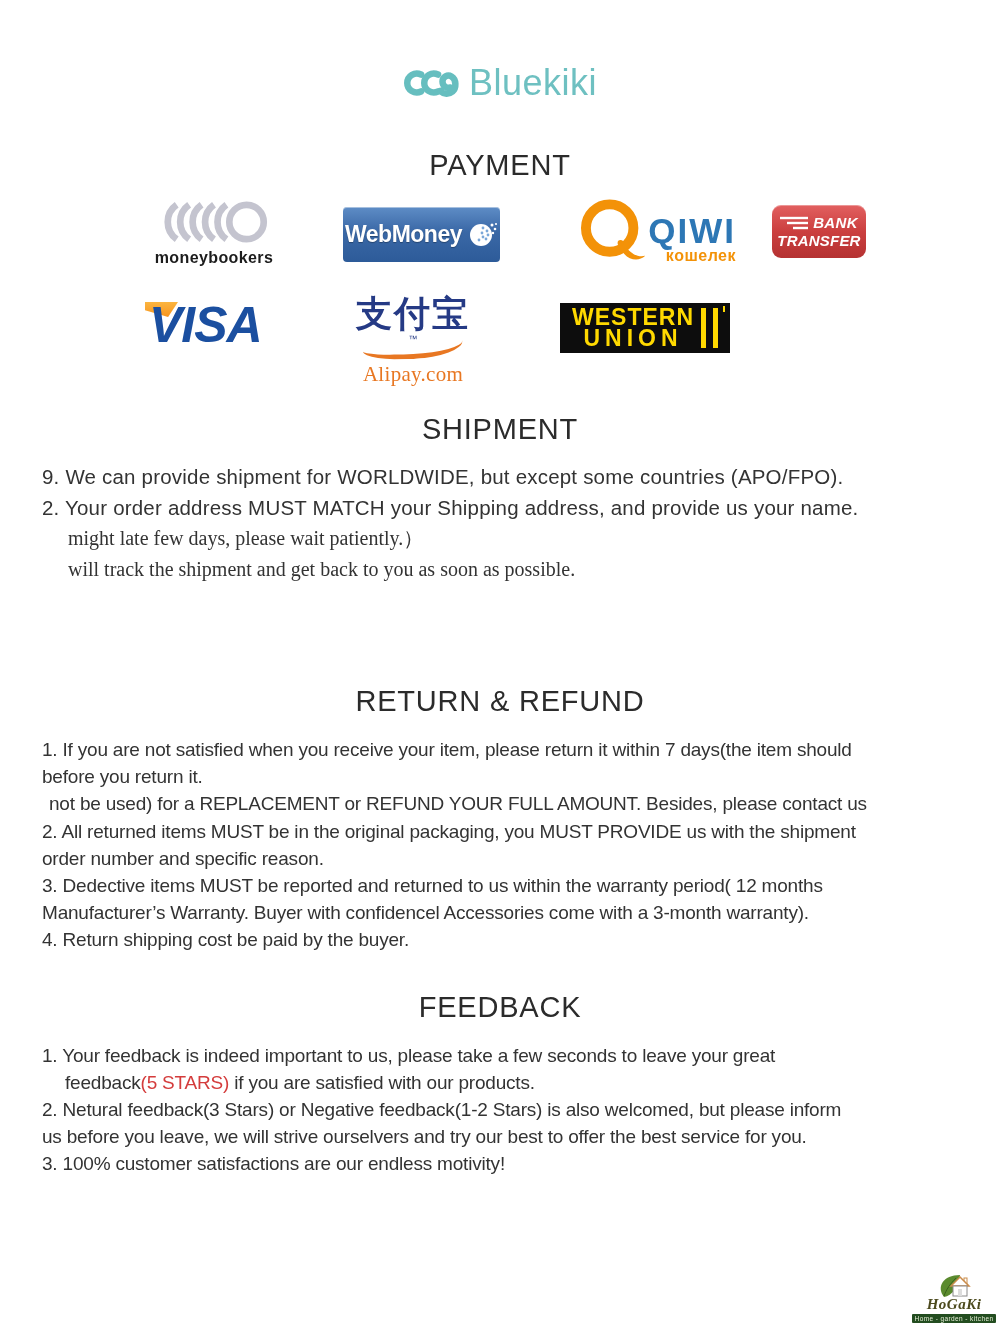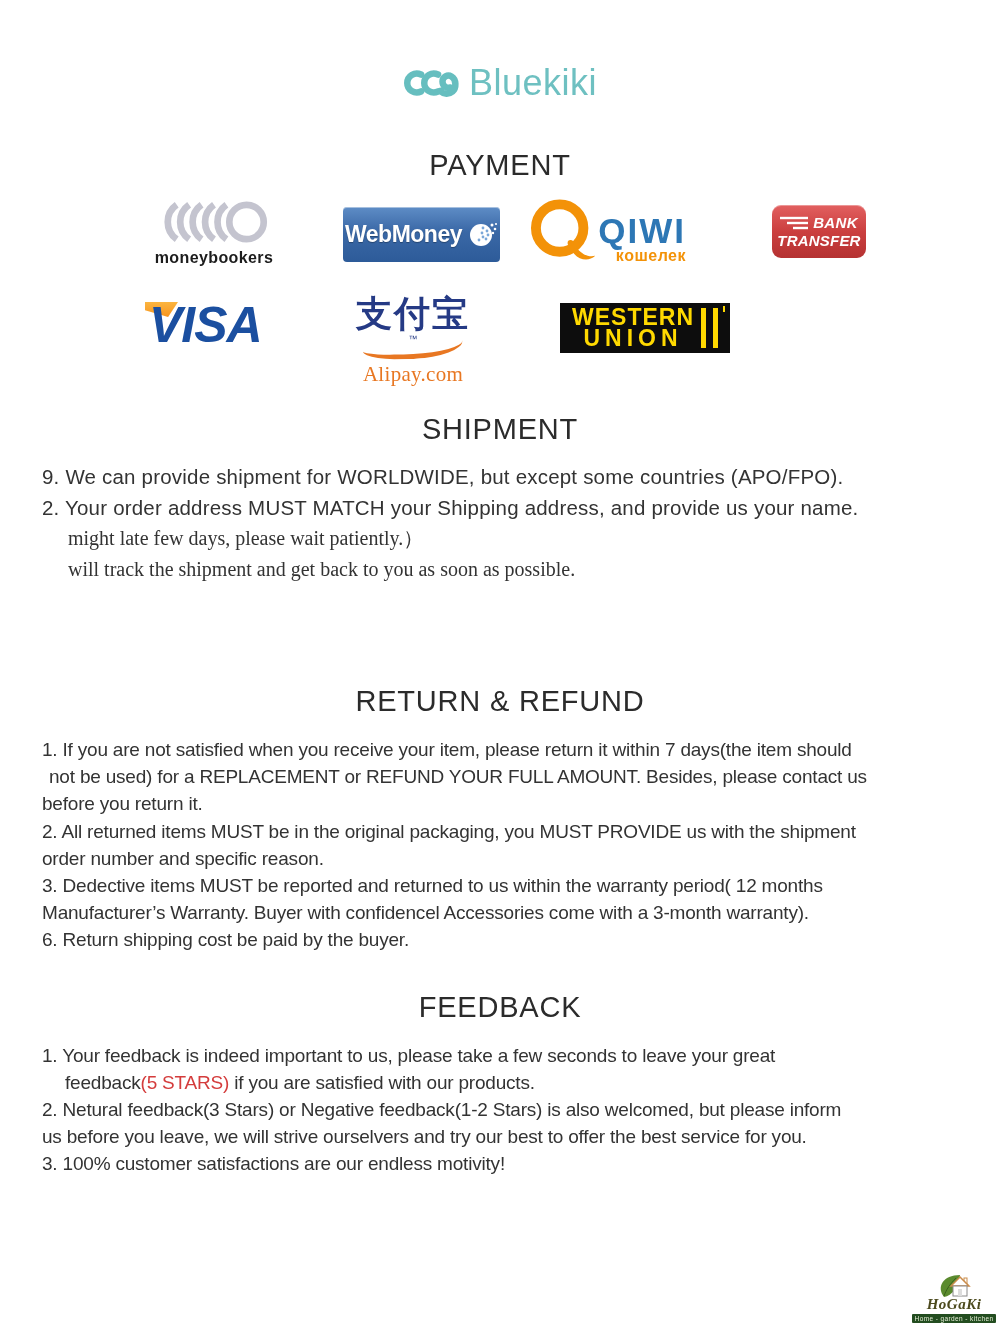--- a/index.html
+++ b/index.html
@@ -26,21 +26,21 @@
   .mb-label{font-size:16px;font-weight:bold;color:#1c1c1c;letter-spacing:.4px;margin-top:1px;}
 
   
   #wm{left:343px;top:207px;width:157px;height:55px;border-radius:4px;
       background:linear-gradient(180deg,#5e8dc6 0%,#3a68a6 45%,#2d5b99 100%);
       box-shadow:inset 0 1px 0 rgba(255,255,255,.45);
       display:flex;align-items:center;justify-content:center;gap:6px;}
   .wm-text{color:#fff;font-size:23px;font-weight:bold;letter-spacing:-.5px;text-shadow:0 1px 1px rgba(0,0,0,.3);}
 
   
-  #qiwi{left:530px;top:194px;width:156px;height:88px;display:flex;gap:3px;}
+  #qiwi{left:580px;top:194px;width:156px;height:88px;display:flex;gap:3px;}
   .q-col{display:flex;flex-direction:column;}
   .q-name{font-size:35px;font-weight:bold;color:#2d77b5;letter-spacing:2px;line-height:38px;margin-top:18px;}
   .q-sub{font-size:16px;font-weight:bold;color:#f39208;text-align:right;letter-spacing:.5px;margin-top:-3px;}
 
   
   #bank{left:772px;top:205px;width:94px;height:53px;border-radius:9px;
         background:linear-gradient(180deg,#e express 0%,#c33 100%);
         background:linear-gradient(180deg,#e26060 0%,#cb3f3f 50%,#b53232 100%);
         box-shadow:inset 0 1px 0 rgba(255,255,255,.35);
         color:#fff;font-style:italic;font-weight:bold;
@@ -199,27 +199,27 @@
 <div id="shipment-text" class="text-block">
   <div class="ship-line big">9. We can provide shipment for WORLDWIDE, but except some countries (APO/FPO).</div>
   <div class="ship-line big">2. Your order address MUST MATCH your Shipping address, and provide us your name.</div>
   <div class="ship-line indent-26">might late few days, please wait patiently.）</div>
   <div class="ship-line indent-26">will track the shipment and get back to you as soon as possible.</div>
 </div>
 
 <div id="return-title" class="sec-title">RETURN &amp; REFUND</div>
 <div id="return-text" class="text-block">
   <div class="line">1. If you are not satisfied when you receive your item, please return it within 7 days(the item should</div>
+  <div class="line">before you return it.</div>
   <div class="line indent-7">not be used) for a REPLACEMENT or REFUND YOUR FULL AMOUNT. Besides, please contact us</div>
-  <div class="line">before you return it.</div>
   <div class="line">2. All returned items MUST be in the original packaging, you MUST PROVIDE us with the shipment</div>
   <div class="line">order number and specific reason.</div>
   <div class="line">3. Dedective items MUST be reported and returned to us within the warranty period( 12 months</div>
   <div class="line">Manufacturer’s Warranty. Buyer with confidencel Accessories come with a 3-month warranty).</div>
-  <div class="line">6. Return shipping cost be paid by the buyer.</div>
+  <div class="line">4. Return shipping cost be paid by the buyer.</div>
 </div>
 
 <div id="feedback-title" class="sec-title">FEEDBACK</div>
 <div id="feedback-text" class="text-block">
   <div class="line">1. Your feedback is indeed important to us, please take a few seconds to leave your great</div>
   <div class="line indent-23"><span>feedback</span><span class="red">(5 STARS)</span><span> if you are satisfied with our products.</span></div>
   <div class="line">2. Netural feedback(3 Stars) or Negative feedback(1-2 Stars) is also welcomed, but please inform</div>
   <div class="line">us before you leave, we will strive ourselvers and try our best to offer the best service for you.</div>
   <div class="line">3. 100% customer satisfactions are our endless motivity!</div>
 </div>

